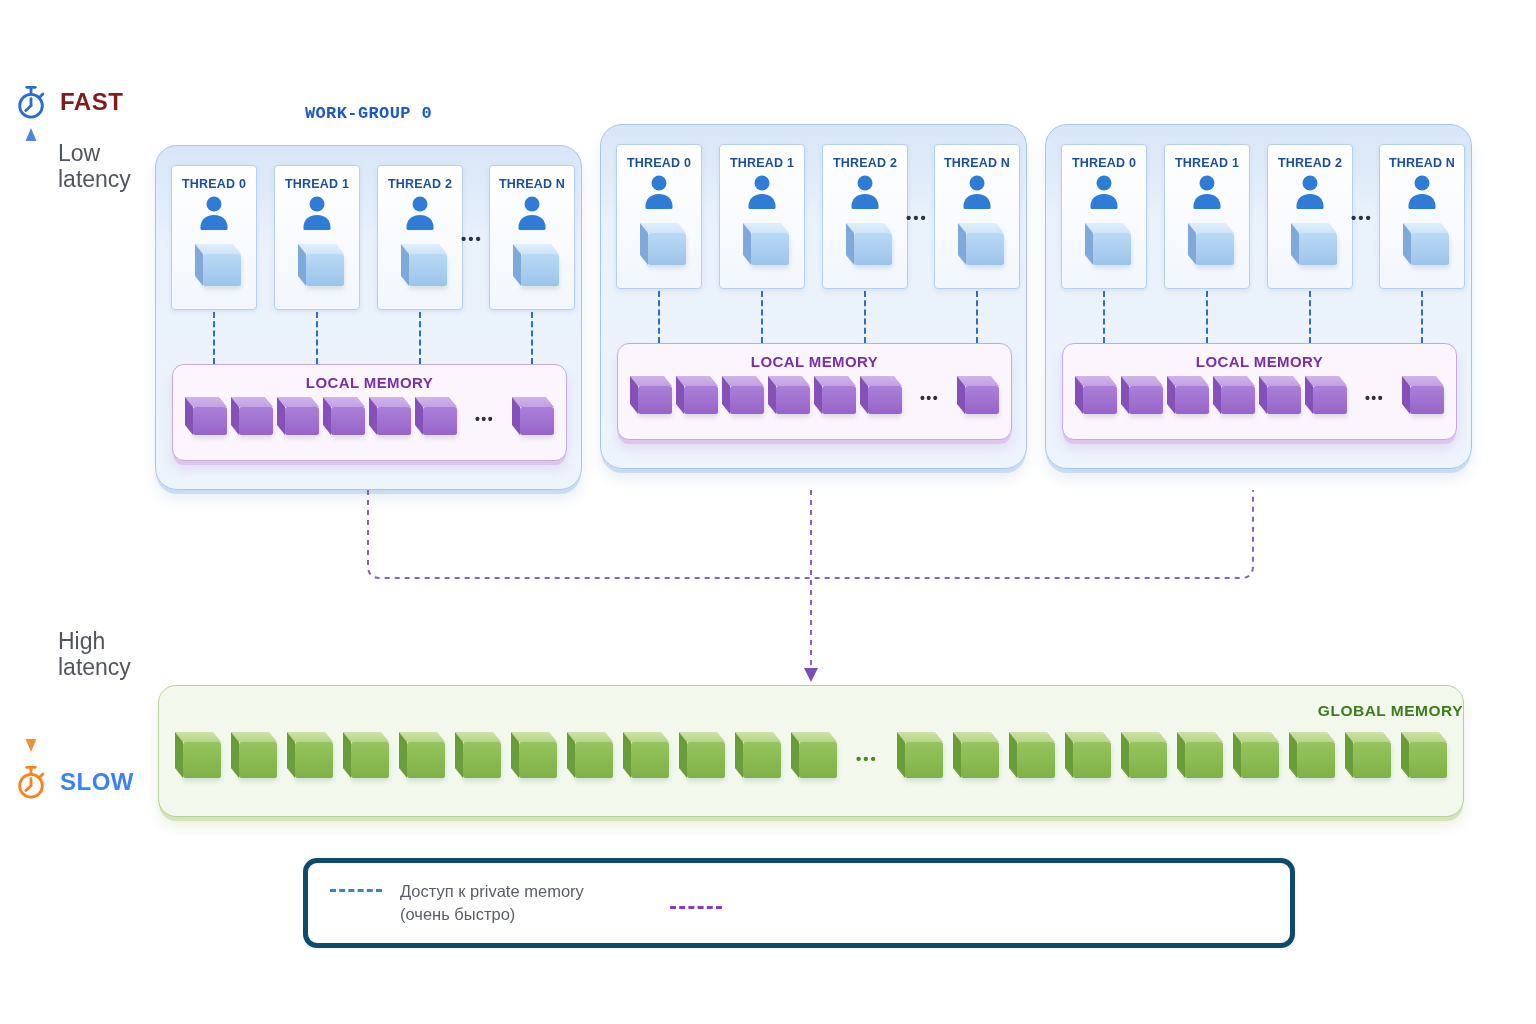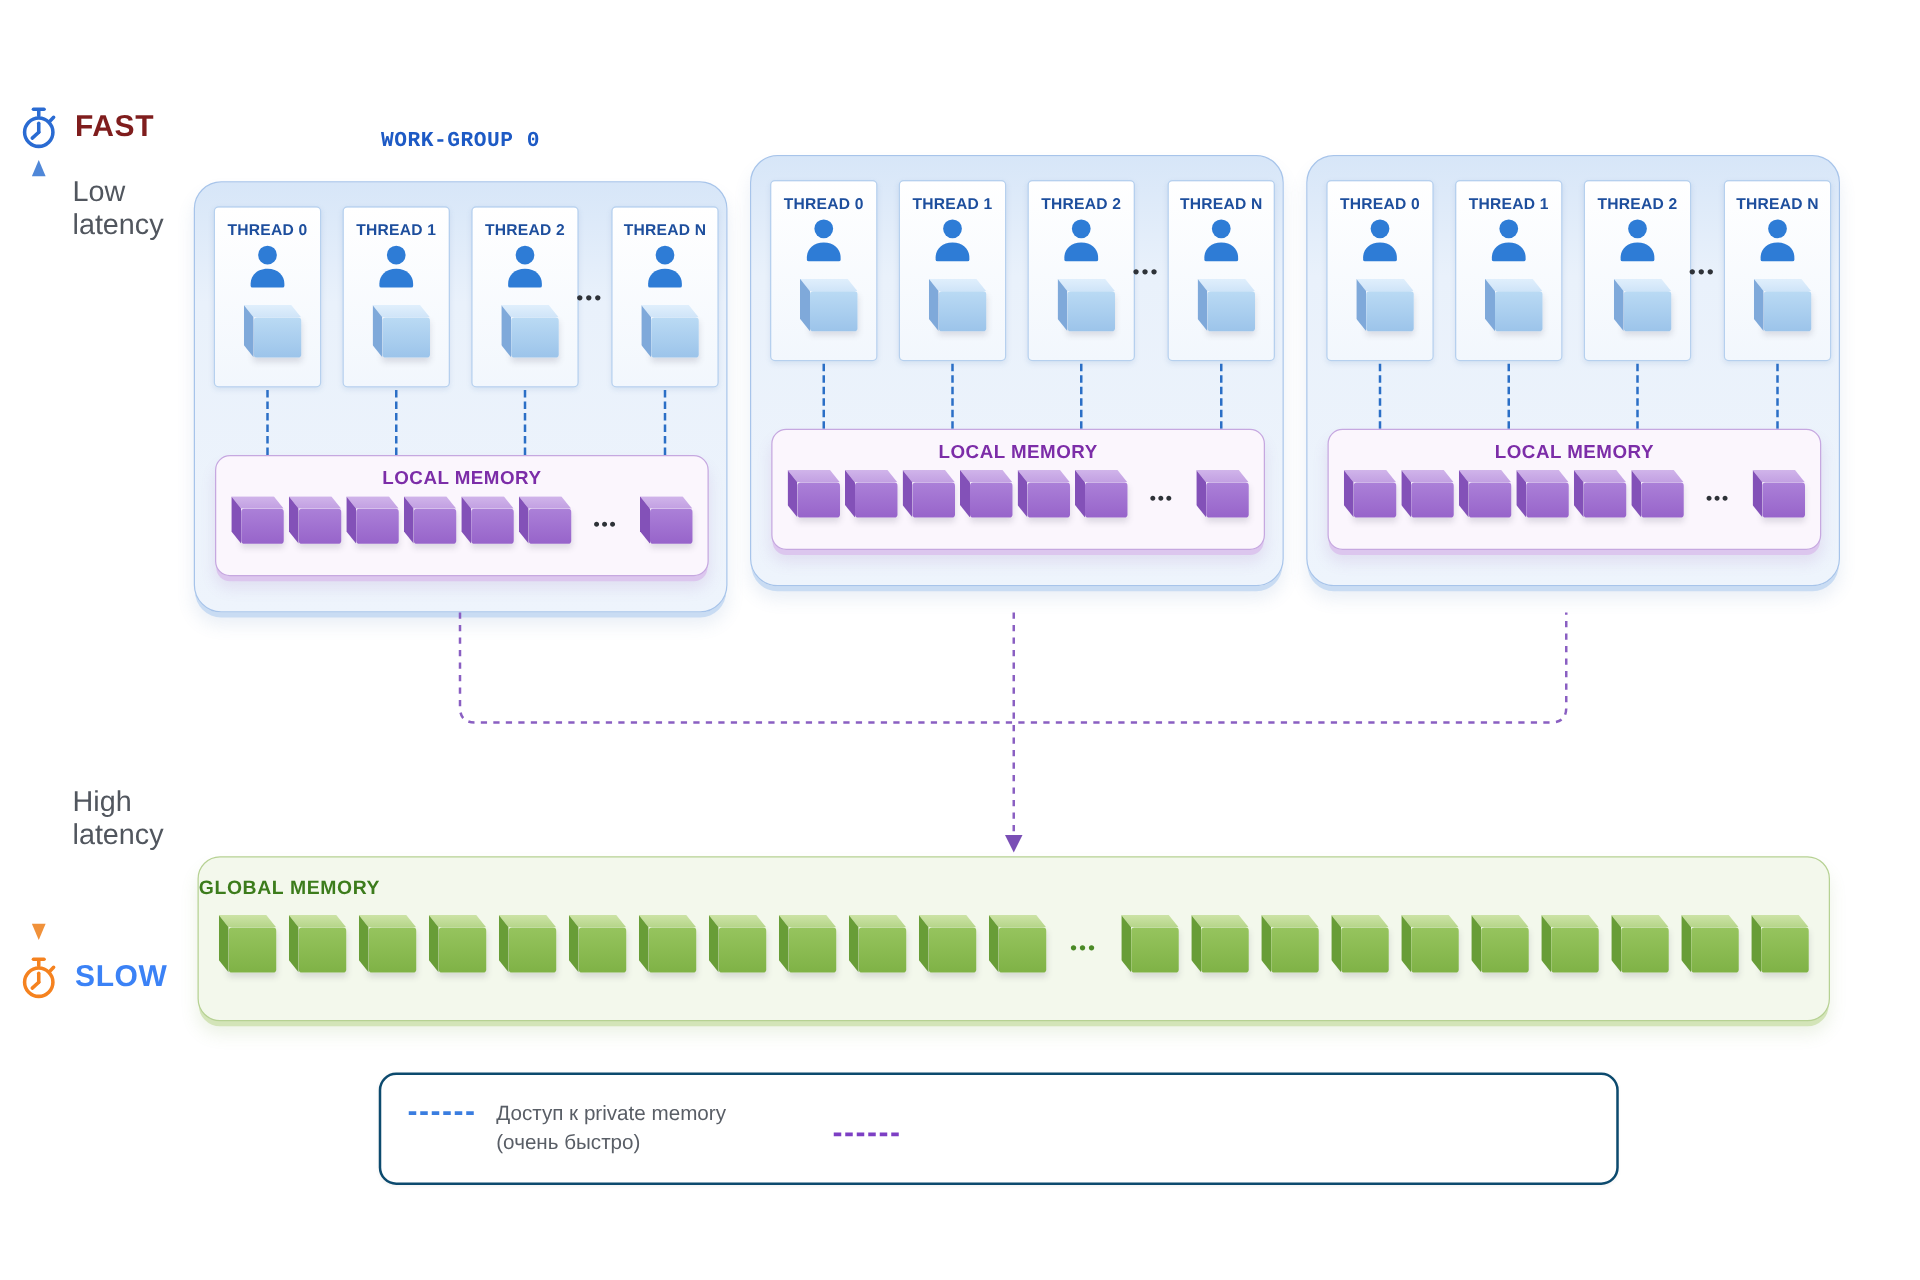--- a/index.html
+++ b/index.html
@@ -38,21 +38,21 @@
   .local-mem{position:absolute;left:16px;top:218px;width:395px;height:97px;border-radius:12px;
              border:1.5px solid #c6a8e0;background:#fbf6fd;box-sizing:border-box;
              box-shadow:0 5px 0 -1px #dcc6ee,0 9px 12px rgba(140,90,180,.14);}
   .local-title{text-align:center;font-size:15px;font-weight:bold;color:#7c2da8;letter-spacing:.4px;margin-top:9px;}
   .local-row{display:flex;align-items:center;gap:4px;padding:6px 12px 0;}
   .mem-dots{flex:1;text-align:center;font-size:14px;font-weight:bold;letter-spacing:1.5px;color:#2e3238;transform:translateY(3px);}
 
   .global-mem{position:absolute;left:158px;top:685px;width:1306px;height:132px;border-radius:18px;
               border:1.5px solid #b6d193;background:#f3f8ec;box-sizing:border-box;
               box-shadow:0 5px 0 -1px #d3e4b8,0 10px 14px rgba(120,160,80,.14);}
-  .global-title{text-align:left;font-size:15.5px;font-weight:bold;color:#3c7c1c;letter-spacing:.5px;margin-top:16px;}
+  .global-title{text-align:right;font-size:15.5px;font-weight:bold;color:#3c7c1c;letter-spacing:.5px;margin-top:16px;}
   .global-row{display:flex;align-items:center;justify-content:center;gap:10px;margin-top:12px;}
   .global-dots{width:40px;text-align:center;font-size:15px;font-weight:bold;letter-spacing:2px;color:#4a8a26;transform:translateY(3px);}
 
   
   .cube{position:relative;width:34px;height:28px;border-radius:2.5px;margin-left:8px;margin-top:10px;
         box-shadow:0 3px 5px rgba(60,60,90,.16);flex:none;}
   .cube::before{content:"";position:absolute;left:-8px;top:-10px;width:calc(100% + 8px);height:10px;
         clip-path:polygon(0 0,calc(100% - 8px) 0,100% 100%,8px 100%);}
   .cube::after{content:"";position:absolute;left:-8px;top:-10px;width:8px;height:calc(100% + 10px);
         clip-path:polygon(0 0,8px 10px,8px 100%,0 calc(100% - 10px));}
@@ -67,21 +67,21 @@
   .c-green{background:linear-gradient(180deg,#96c45e,#7fb246);}
   .c-green::before{background:linear-gradient(180deg,#cce3a6,#b5d589);}
   .c-green::after{background:#689d37;}
   .thread-cube{margin-top:18px;transform:translateX(4px);}
 
   
   .connector{position:absolute;left:360px;top:486px;}
 
   
   .legend{position:absolute;left:303px;top:858px;width:992px;height:90px;border-radius:14px;
-          border:2px solid #0c4a6e;background:#ffffff;box-shadow:0 1px 3px rgba(0,0,0,.04);
+          border:5px solid #0c4a6e;background:#ffffff;box-shadow:0 1px 3px rgba(0,0,0,.04);
           display:flex;align-items:center;padding-left:22px;box-sizing:border-box;column-gap:30px;}
   .legend-item{display:flex;gap:18px;align-items:flex-start;width:310px;}
   .legend-dash{width:52px;border-top:3.5px dashed #888;margin-top:9px;flex:none;}
   .legend-dash.d-blue{border-color:#3a7de0;}
   .legend-dash.d-purple{border-color:#7d3fc4;}
   .legend-dash.d-green{border-color:#4b9422;}
   .legend-text{font-size:16.5px;line-height:23px;color:#595e66;}
 </style>
 </head>
 <body>

